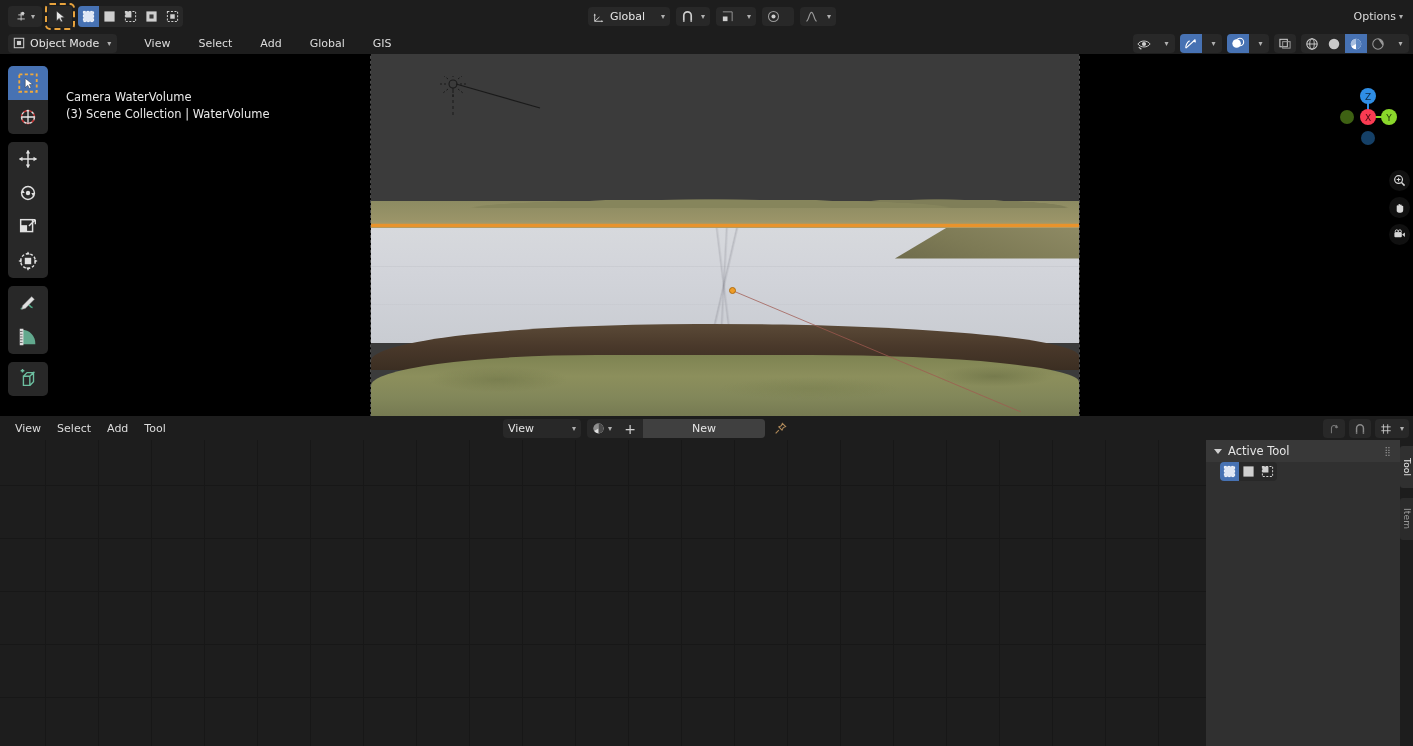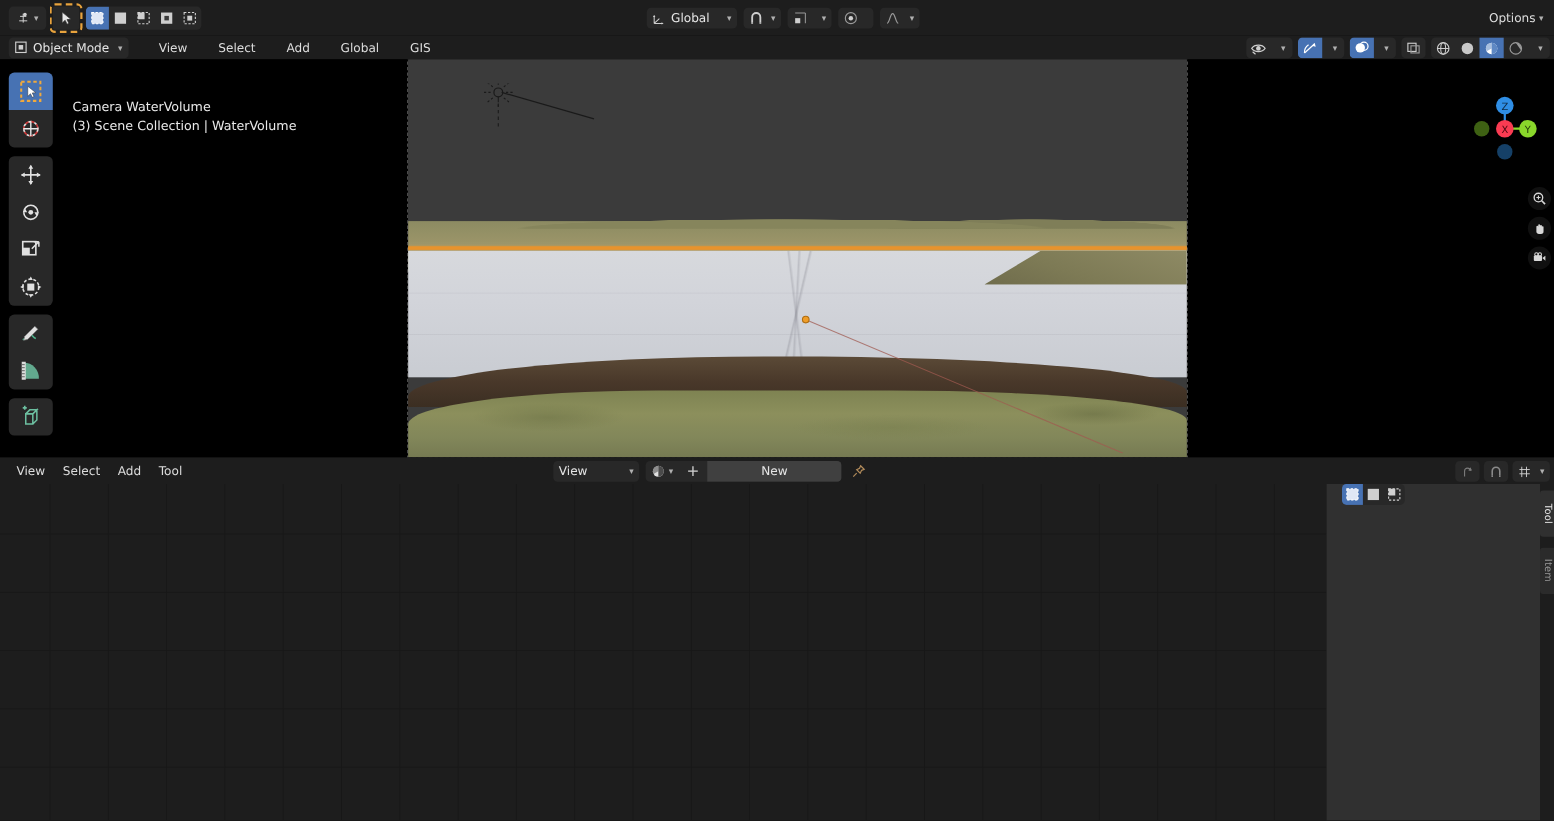--- a/index.html
+++ b/index.html
@@ -619,20 +619,25 @@
           <span class="chev">▾</span>
         </div>
       </div>
     </div>
 
     <div class="sh-canvas"></div>
   </div>
 
   <div class="npanel">
     <div class="np-body">
+      <div class="np-title">
+        <span class="tri"></span>
+        <span style="font-size:11.5px;">Active Tool</span>
+        <span class="np-grip">⣿</span>
+      </div>
 
 
       <div class="tool-modes">
         <div class="on">
           <svg width="13" height="13" viewBox="0 0 14 14">
             <rect x="1.5" y="1.5" width="11" height="11" fill="#dfe7f5" stroke="#ffffff" stroke-width="1" stroke-dasharray="2.2 1.6"></rect>
           </svg>
         </div>
         <div>
           <svg width="13" height="13" viewBox="0 0 14 14">

